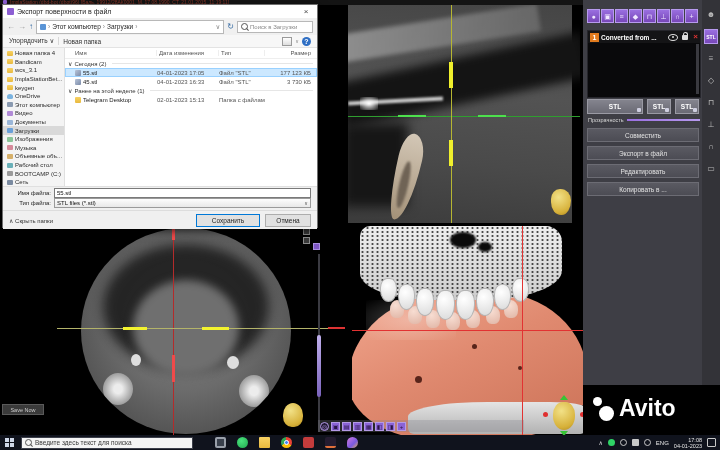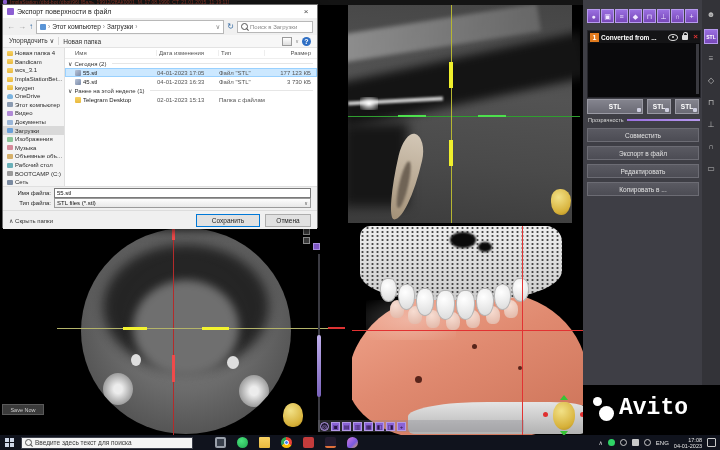--- a/index.html
+++ b/index.html
@@ -105,21 +105,21 @@
   .opacity-label{color:#d8d8d8;font-size:5.5px;white-space:nowrap;}
   .opacity-line{flex:1;height:2px;background:linear-gradient(90deg,#9a6fe0,#b79aee);}
   #rp-buttons{left:4px;top:124px;width:112px;}
   .rp-btn{height:14px;margin-top:4px;background:linear-gradient(#5a5a62,#4c4c54);border:1px solid #6c6c74;
     color:#e2e2e2;font-size:6.5px;text-align:center;line-height:13px;box-sizing:border-box;}
   #right-strip{left:119px;top:0;width:18px;height:390px;background:#333338;}
   .strip-ic{width:14px;height:15px;margin:7px auto 0 auto;color:#b8b8b8;font-size:8px;line-height:15px;text-align:center;}
   .strip-ic.active{background:linear-gradient(#9a6fe0,#7747b8);border:1px solid #b79aee;color:#fff;font-size:5px;font-weight:bold;box-sizing:border-box;}
 
   
-  #avito-zone{left:583px;top:385px;width:137px;height:50px;background:#000;font-family:Liberation Mono, monospace;}
+  #avito-zone{left:583px;top:385px;width:137px;height:50px;background:#000;}
   .avito-wrap{position:absolute;left:10px;top:10px;display:flex;align-items:center;}
   .av-c1{width:9px;height:9px;border-radius:50%;background:#fff;position:absolute;left:0;top:2px;}
   .av-c2{width:15px;height:15px;border-radius:50%;background:#fff;position:absolute;left:6px;top:11px;}
   .avito-text{margin-left:26px;color:#fff;font-size:23px;font-weight:bold;letter-spacing:0px;}
 
   
   #save-now{left:2px;top:404px;width:42px;height:11px;background:#3a3a3a;border:1px solid #5a5a5a;
     color:#cccccc;font-size:5.5px;line-height:10px;text-align:center;box-sizing:border-box;}
 
   

